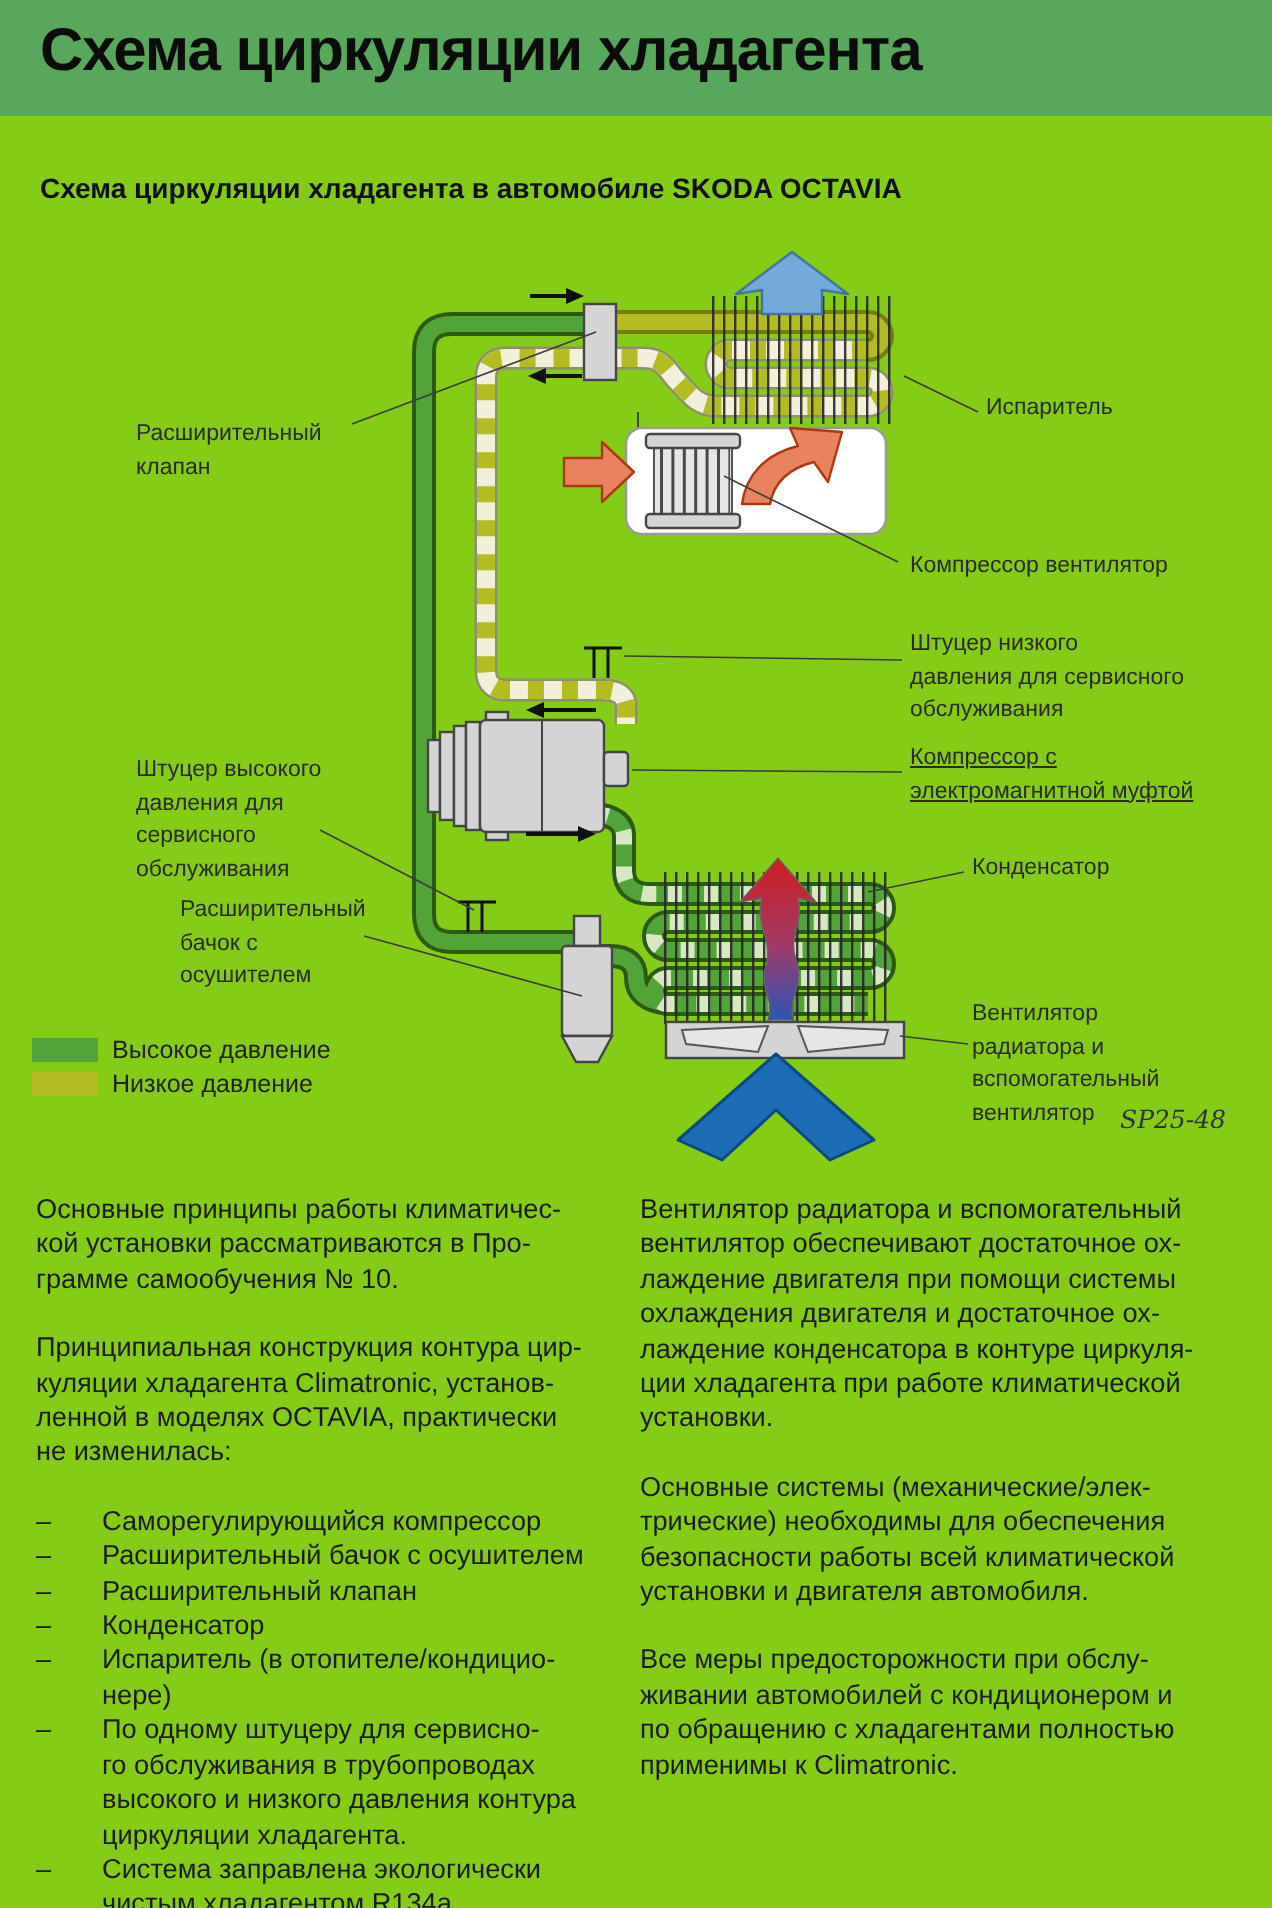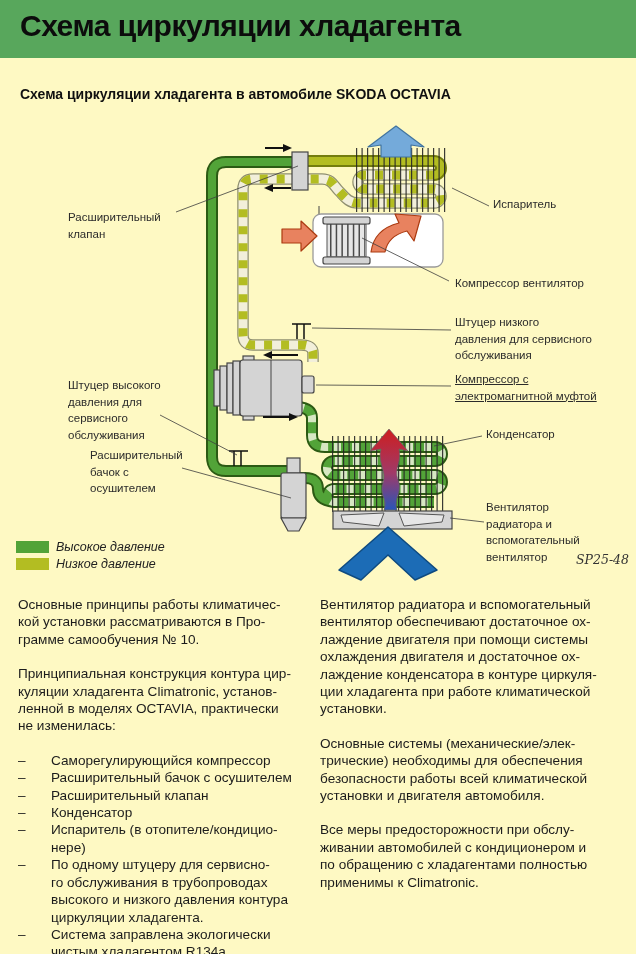--- a/index.html
+++ b/index.html
@@ -1,16 +1,16 @@
 <!DOCTYPE html>
 <html><head>
 <meta charset="utf-8">
 <style>
   html,body { margin:0; padding:0; background:#ffffff; }
-  .page { position:relative; width:636px; height:954px; background:#fef9c3; overflow:hidden;
+  .page { position:relative; width:636px; height:954px; background:#84cc16; overflow:hidden;
           font-family:"Liberation Sans", sans-serif; }
 
   .header { position:absolute; left:0; top:0; width:636px; height:58px; background:#58a75c; }
   .header .title { margin:0; padding:9px 0 0 20px; font-size:30px; font-weight:bold;
                    color:#0c0c0c; letter-spacing:-0.5px; }
 
   .subtitle { position:absolute; left:20px; top:86px; font-size:14px; font-weight:bold; color:#101010; }
 
   svg.diagram { position:absolute; left:0; top:118px; }
 
@@ -27,24 +27,24 @@
   .gray{fill:#d4d4d4;stroke:#454545;stroke-width:1.2}
   .grayl{fill:#e6e6e6;stroke:#555555;stroke-width:1}
   .thin{stroke:#454545;stroke-width:1;fill:none}
   .port{stroke:#111111;stroke-width:1.5;fill:none}
   .blk{fill:#111111}
   .blkl{stroke:#111111;stroke-width:2;fill:none}
   .lead{stroke:#3c3c3c;stroke-width:0.8;fill:none}
   .box{fill:#ffffff;stroke:#9a9a9a;stroke-width:1.3}
 
   .dlabel { position:absolute; font-size:11.5px; line-height:16.5px; color:#2b2b2b; white-space:pre-line; }
-  .figcode { position:absolute; left:576px; top:552px; font-family:"DejaVu Serif", serif;
+  .figcode { position:absolute; left:560px; top:552px; font-family:"DejaVu Serif", serif;
              font-style:italic; font-size:12.5px; color:#333333; }
 
-  .legend { position:absolute; left:16px; top:538px;font-style:italic; }
+  .legend { position:absolute; left:16px; top:516px; }
   .legend-row { display:flex; align-items:center; height:17px; }
   .swatch { width:33px; height:12px; margin-right:7px; }
   .legend-label { font-size:12.5px; color:#222222; }
 
   .col { position:absolute; top:596px; font-size:13.6px; line-height:17.4px; color:#1c1c1c; }
   .col-left { left:18px; width:312px; }
   .col-right { left:320px; width:296px; }
   .col p { margin:0 0 17px 0; white-space:pre-line; }
   .list { margin-top:0; }
   .li { display:flex; }

